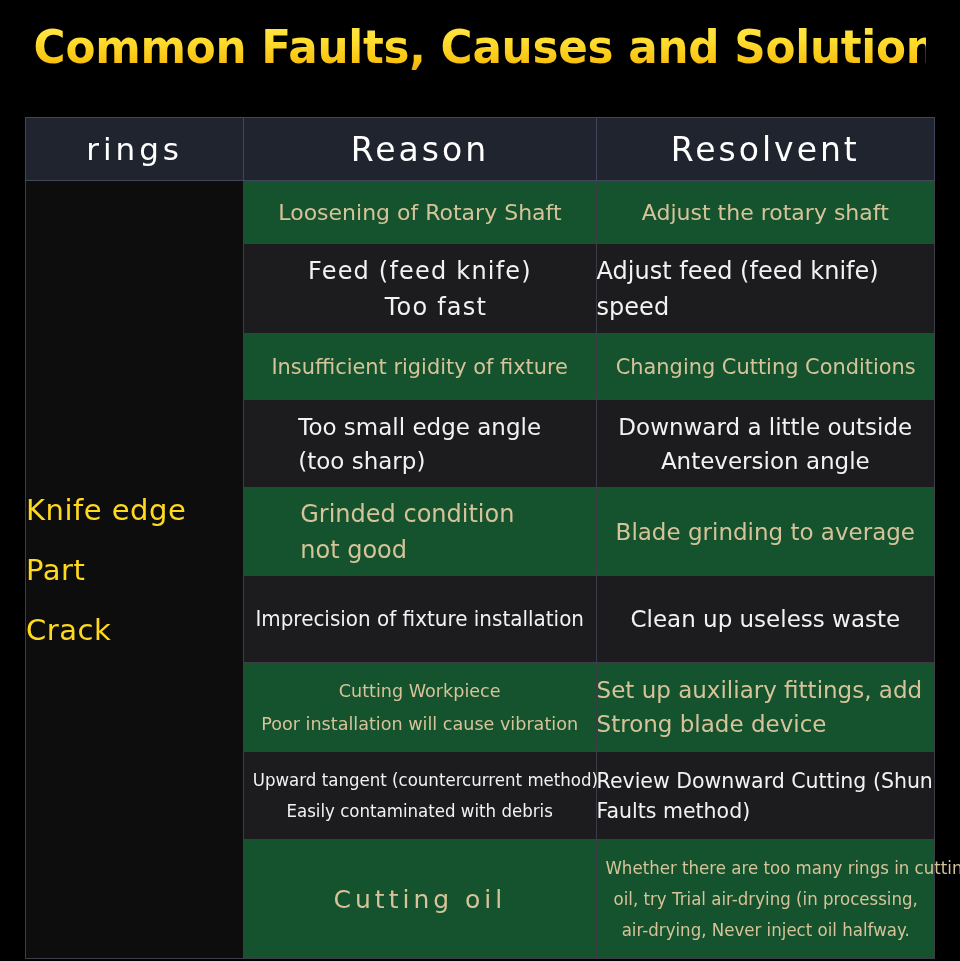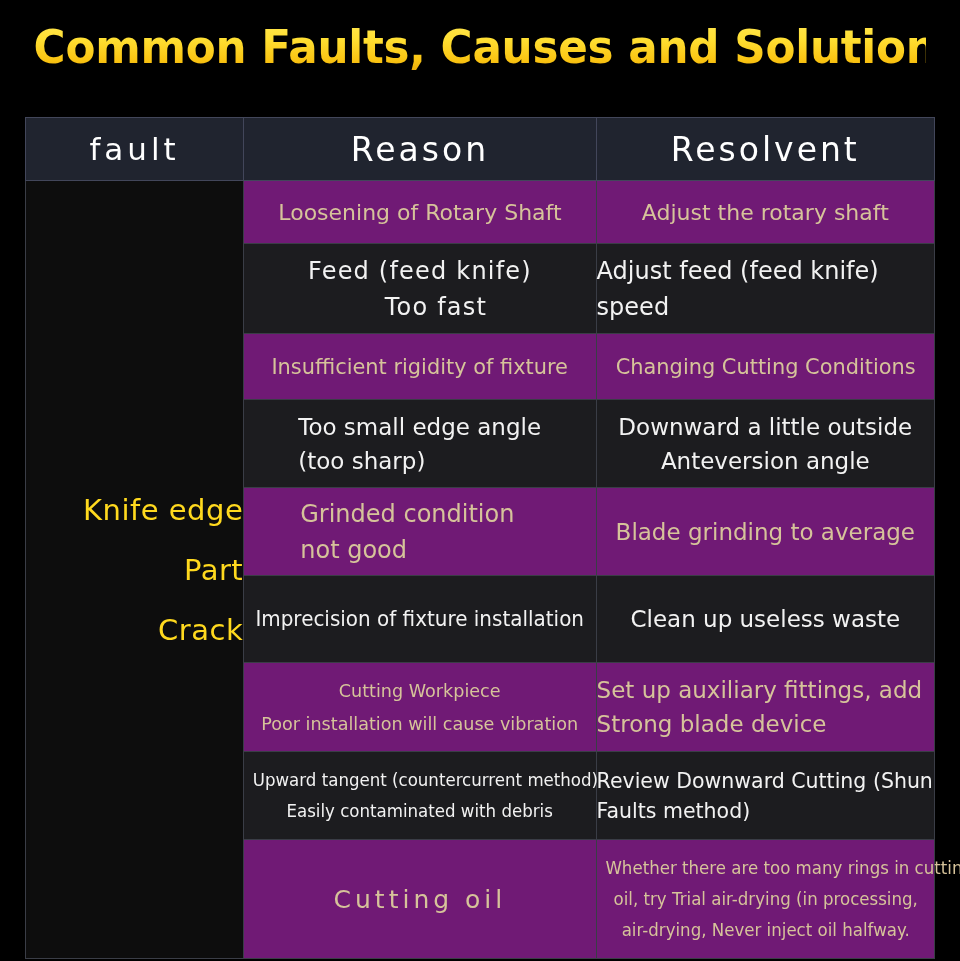--- a/index.html
+++ b/index.html
@@ -76,21 +76,21 @@
     border-color: #42465a;
   }
   .hdr-row th.fault-h {
     font-size: 31px;
     letter-spacing: 4px;
   }
 
   
   .fault-cell {
     background: #0d0d0d;
-    text-align: right;
+    text-align: left;
     vertical-align: middle;
     padding-left: 20px;
     border-color: #3a3d46;
   }
   .fault-text {
     color: #ffd91e;
     font-family: "DejaVu Sans", sans-serif;
     font-size: 29px;
     line-height: 60px;
     letter-spacing: 0.5px;
@@ -99,21 +99,21 @@
 
   
   .cell {
     text-align: center;
     padding: 6px 10px;
     font-family: "DejaVu Sans", sans-serif;
   }
   .cell .ln { display: block; white-space: nowrap; }
 
   
-  tr.dark td.cell      { background: #701a75; color: #d6c39a; }
+  tr.dark td.cell      { background: #14532d; color: #d6c39a; }
   tr.light td.cell     { background: #1c1c1f; color: #f2f2f2; }
 
   
   .s-20 { font-size: 20.5px; line-height: 30px; }
   .s-21 { font-size: 21px;   line-height: 32px; }
   .s-22 { font-size: 22px;   line-height: 33px; }
   .s-23 { font-size: 23px;   line-height: 34px; }
   .s-24 { font-size: 24px;   line-height: 36px; }
   .s-17 { font-size: 17.5px; line-height: 31px; }
   .s-18 { font-size: 18.5px; line-height: 33px; }
@@ -141,21 +141,21 @@
   <div class="title">Common Faults, Causes and Solutions</div>
 
   <table class="table">
     <colgroup>
       <col class="c-fault">
       <col class="c-reason">
       <col class="c-resolve">
     </colgroup>
     <tbody>
       <tr class="hdr-row">
-        <th class="fault-h">fault</th>
+        <th class="fault-h">rings</th>
         <th>Reason</th>
         <th>Resolvent</th>
       </tr>
 
       <tr class="dark r1">
         <td class="fault-cell" rowspan="9">
           <div class="fault-text">
             <div>Knife edge</div>
             <div>Part</div>
             <div>Crack</div>

